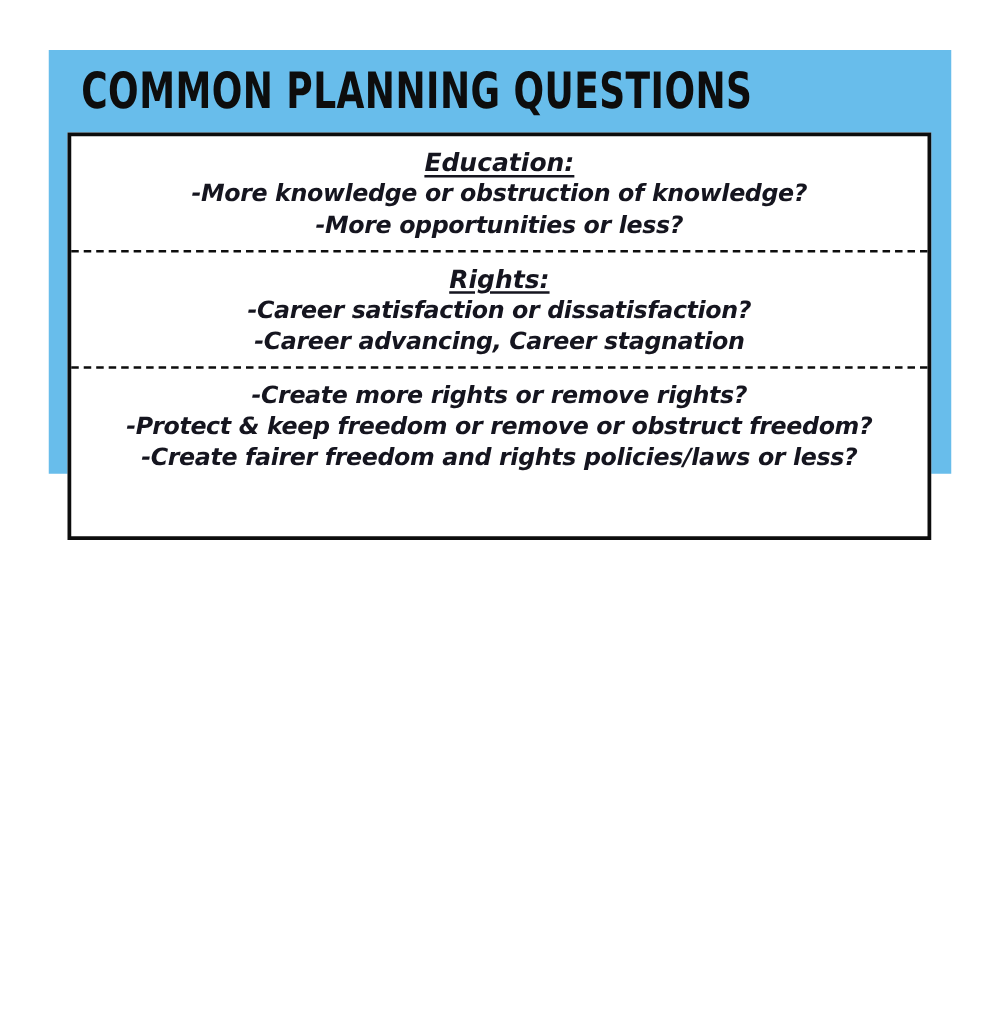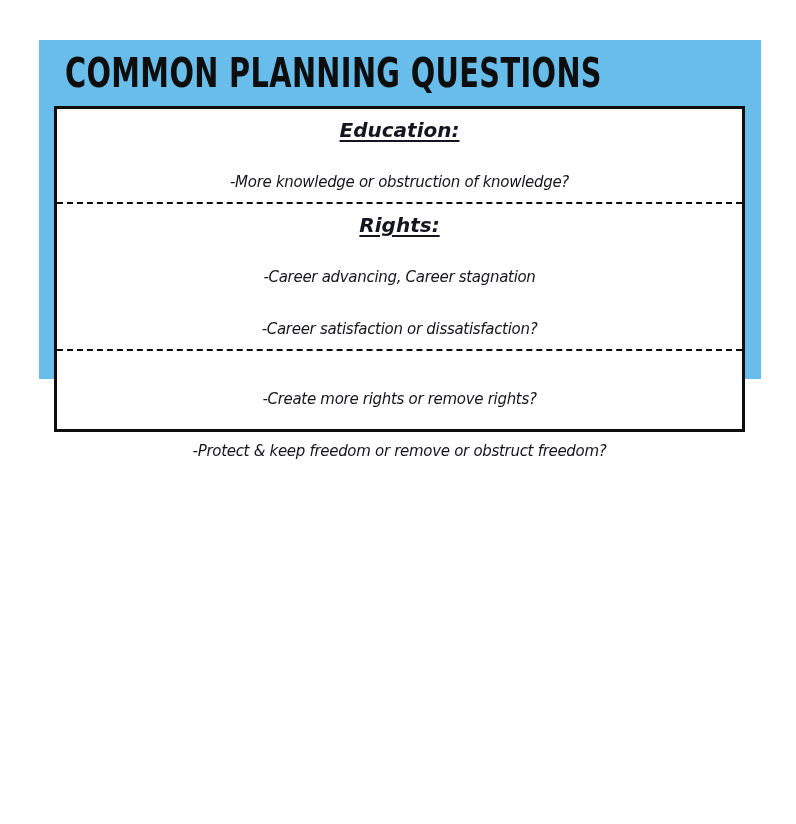--- a/index.html
+++ b/index.html
@@ -52,57 +52,58 @@
   .section .heading {
     font-size: 20px;
     font-weight: bold;
     font-style: italic;
     line-height: 25px;
     text-decoration: underline;
     text-decoration-thickness: 2px;
     text-underline-offset: 3px;
   }
   .section .item {
-    font-size: 15px;
-    font-weight: normal;
+    font-size: 19px;
+    font-weight: bold;
     font-style: italic;
     line-height: 25px;
     letter-spacing: -0.3px;
-    margin-top: 27px;
   }
   .divider {
     width: 100%;
     height: 0;
     border-top: 2px dashed #0d0d0d;
   }
 </style>
 </head>
 <body>
 
 <div class="panel">
   <div class="title-wrap">
     <div class="title">COMMON PLANNING QUESTIONS</div>
   </div>
 
   <div class="card">
 
     <div class="section">
       <div class="heading">Education:</div>
       <div class="item">-More knowledge or obstruction of knowledge?</div>
+      <div class="item">-More opportunities or less?</div>
     </div>
 
     <div class="divider"></div>
 
     <div class="section">
       <div class="heading">Rights:</div>
+      <div class="item">-Career satisfaction or dissatisfaction?</div>
       <div class="item">-Career advancing, Career stagnation</div>
-      <div class="item">-Career satisfaction or dissatisfaction?</div>
     </div>
 
     <div class="divider"></div>
 
     <div class="section">
       <div class="item">-Create more rights or remove rights?</div>
       <div class="item">-Protect &amp; keep freedom or remove or obstruct freedom?</div>
+      <div class="item">-Create fairer freedom and rights policies/laws or less?</div>
     </div>
 
   </div>
 </div>
 
 </body></html>

